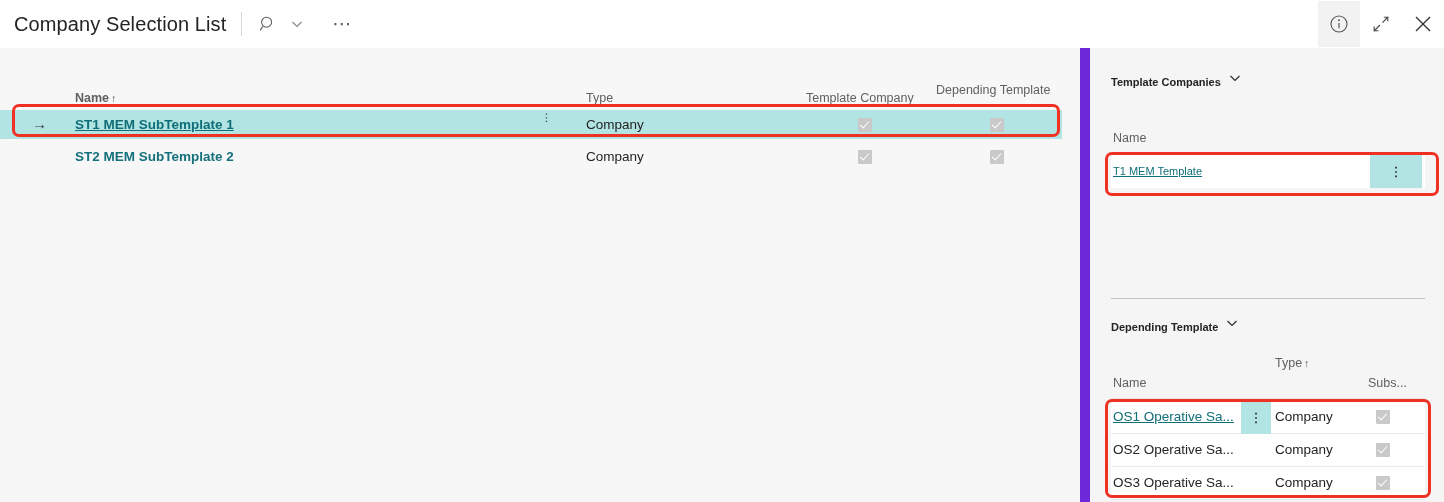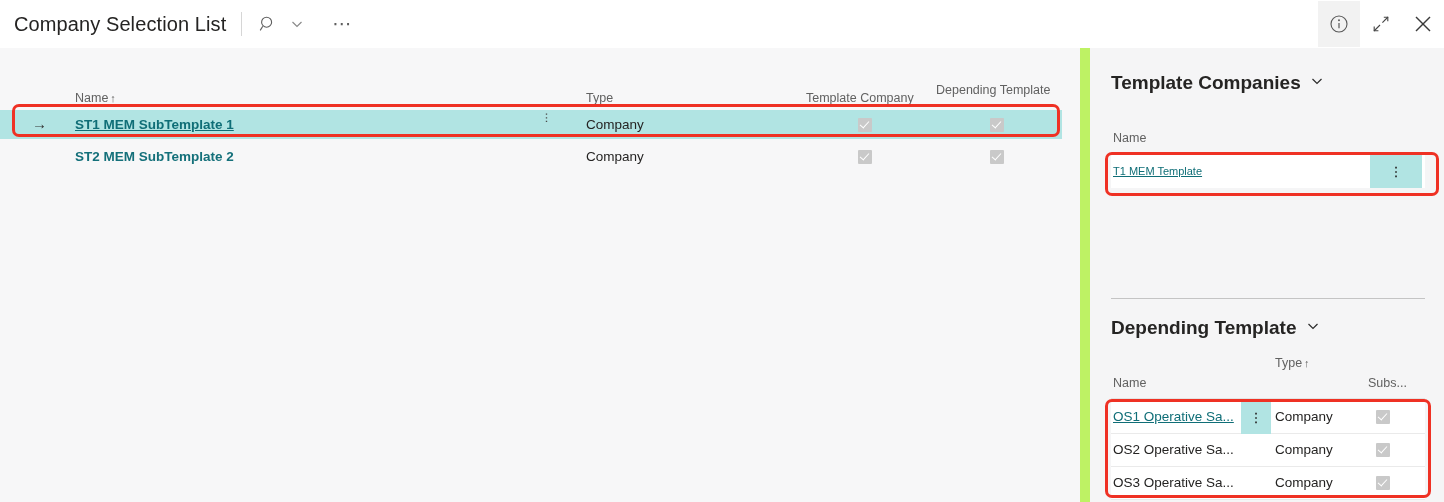--- a/index.html
+++ b/index.html
@@ -10,21 +10,21 @@
     overflow: hidden;
     font-family: "Liberation Sans", sans-serif;
     background: #ffffff;
     color: #252423;
   }
 
   #app {
     position: relative;
     width: 1444px;
     height: 502px;
-    background: #bef264;
+    background: #6d28d9;
   }
 
   
   .topbar {
     position: absolute;
     left: 0; top: 0;
     width: 1444px; height: 48px;
     background: #ffffff;
     display: flex;
     align-items: center;
@@ -89,21 +89,21 @@
     left: 0; top: 31px;
     width: 1080px; height: 29px;
   }
   .lp-head .col {
     position: absolute;
     font-size: 12.5px;
     color: #616161;
     white-space: nowrap;
     line-height: 14px;
   }
-  .col-name     { left: 75px;  top: 12px; }
+  .col-name     { left: 75px;  top: 12px; font-weight: bold; }
   .col-type     { left: 586px; top: 12px; }
   .col-tmpl     { left: 806px; top: 12px; }
   .col-dep      { left: 936px; top: 4px;  width: 64px; white-space: normal; }
 
   .sort-arrow { font-size: 11px; color: #616161; margin-left: 2px; }
 
   .row {
     position: absolute;
     left: 0;
     width: 1062px;
@@ -173,21 +173,21 @@
   
   .right-pane {
     position: absolute;
     left: 1090px; top: 48px;
     width: 354px; height: 454px;
     background: #f5f5f6;
   }
 
   .section-title {
     position: absolute;
-    font-size: 19px;
+    font-size: 11px;
     font-weight: 600;
     color: #252423;
     white-space: nowrap;
   }
   .st-tmpl { left: 21px; top: 23px; }
   .st-dep  { left: 21px; top: 268px; }
 
   .sec-chev {
     display: inline-block;
     margin-left: 4px;

